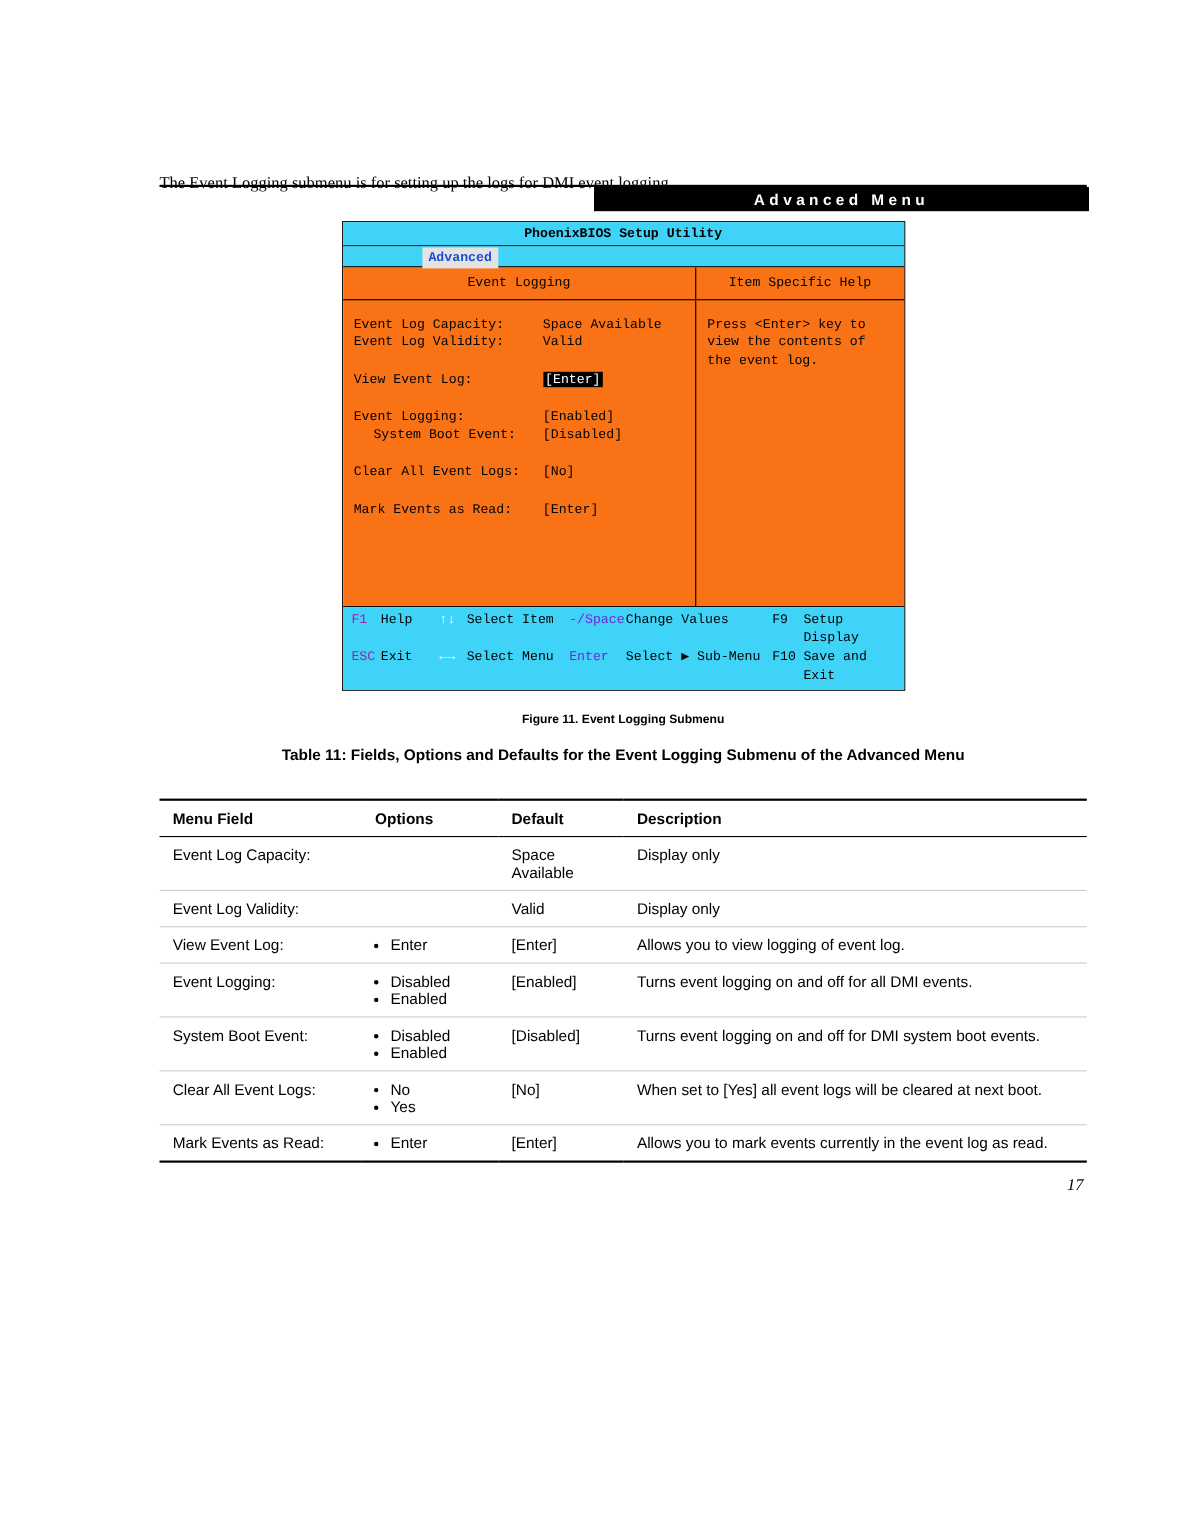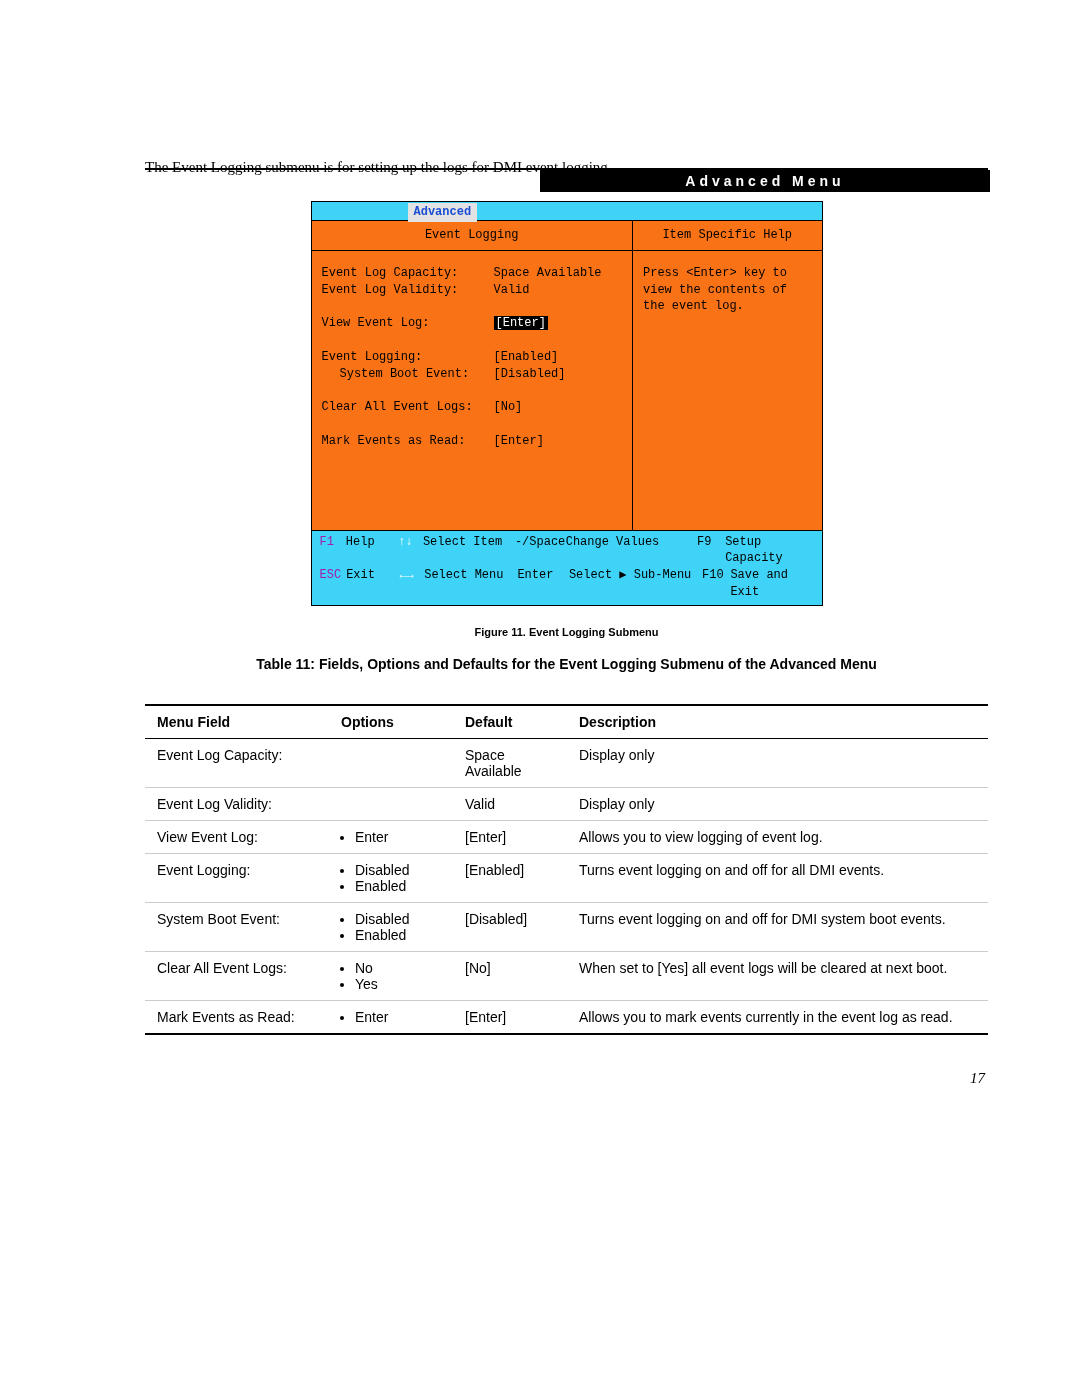--- a/index.html
+++ b/index.html
@@ -76,21 +76,20 @@
     position: relative;
   }
   .tab-active {
     position: absolute;
     left: 72px;
     top: 1px;
     background: #e3e3e3;
     padding: 1px 6px;
     font-weight: bold;
     color: #1a4fd4;
-    margin-left: 24px;
   }
   .bios-body {
     display: flex;
     background: #f97316;
     border-bottom: 1px solid #000;
   }
   .bios-left {
     flex: 1.7;
     border-right: 1px solid #000;
   }
@@ -119,21 +118,21 @@
     background: #3fd3f7;
     padding: 3px 8px 4px 8px;
     font-family: "Courier New", monospace;
     font-size: 12px;
   }
   .bf-row { display: flex; }
   .bf-c1 { width: 30px; color: #a21caf; }
   .bf-c2 { width: 60px; }
   .bf-c3 { width: 28px; color: #fff; }
   .bf-c4 { width: 105px; }
-  .bf-c5 { width: 58px; color: #000000; }
+  .bf-c5 { width: 58px; color: #6d28d9; }
   .bf-c6 { width: 150px; }
   .bf-c7 { width: 32px; color: #000000; }
   .bf-c8 { }
   .fig-caption {
     text-align: center;
     font-family: Arial, Helvetica, sans-serif;
     font-size: 11px;
     font-weight: bold;
     margin: 10px 0 18px 0;
   }
@@ -183,20 +182,21 @@
 <body>
 
 <div class="page">
   <div class="header-line"></div>
   <div class="header-badge">Advanced Menu</div>
 
   <div class="content">
     <p class="intro">The Event Logging submenu is for setting up the logs for DMI event logging.</p>
 
     <div class="bios">
+      <div class="bios-title">PhoenixBIOS Setup Utility</div>
       <div class="bios-tabs">
         <span class="tab-active">Advanced</span>
       </div>
       <div class="bios-body">
         <div class="bios-left">
           <div class="bios-panel-title">Event Logging</div>
           <div class="bios-fields" id="bios-fields">
               <div class="bios-row">
                 <span class="lbl">Event Log Capacity:</span>
                 <span class="val">Space Available</span>
@@ -250,21 +250,21 @@
       </div>
       <div class="bios-footer">
         <div class="bf-row">
           <span class="bf-c1">F1</span>
           <span class="bf-c2">Help</span>
           <span class="bf-c3">↑↓</span>
           <span class="bf-c4">Select Item</span>
           <span class="bf-c5">-/Space</span>
           <span class="bf-c6">Change Values</span>
           <span class="bf-c7">F9</span>
-          <span class="bf-c8">Setup Capacity</span>
+          <span class="bf-c8">Setup Display</span>
         </div>
         <div class="bf-row">
           <span class="bf-c1">ESC</span>
           <span class="bf-c2">Exit</span>
           <span class="bf-c3">←→</span>
           <span class="bf-c4">Select Menu</span>
           <span class="bf-c5">Enter</span>
           <span class="bf-c6">Select ▶ Sub-Menu</span>
           <span class="bf-c7">F10</span>
           <span class="bf-c8">Save and Exit</span>

